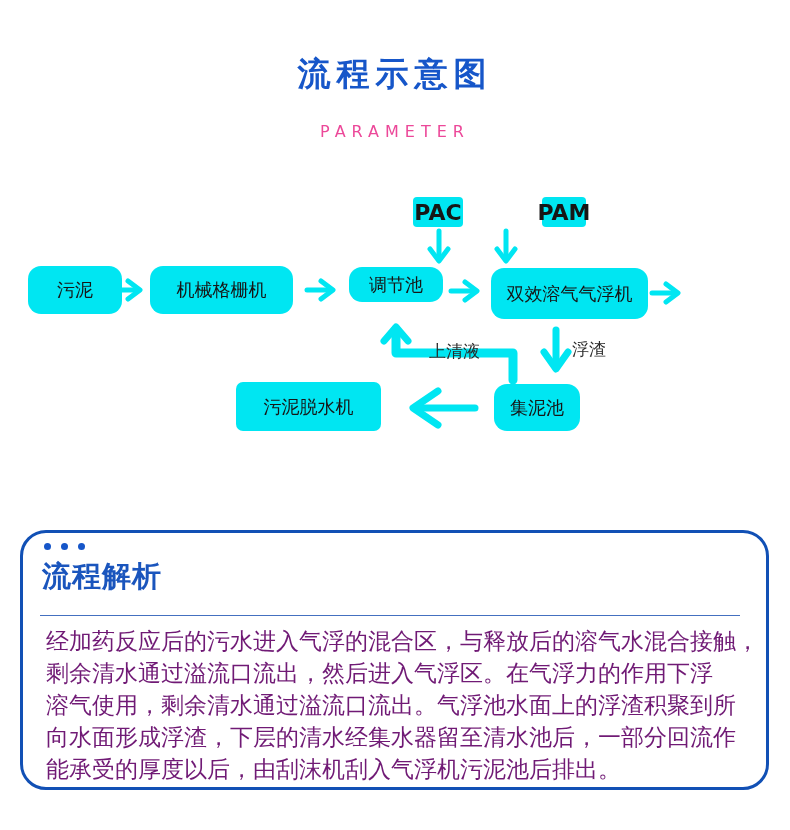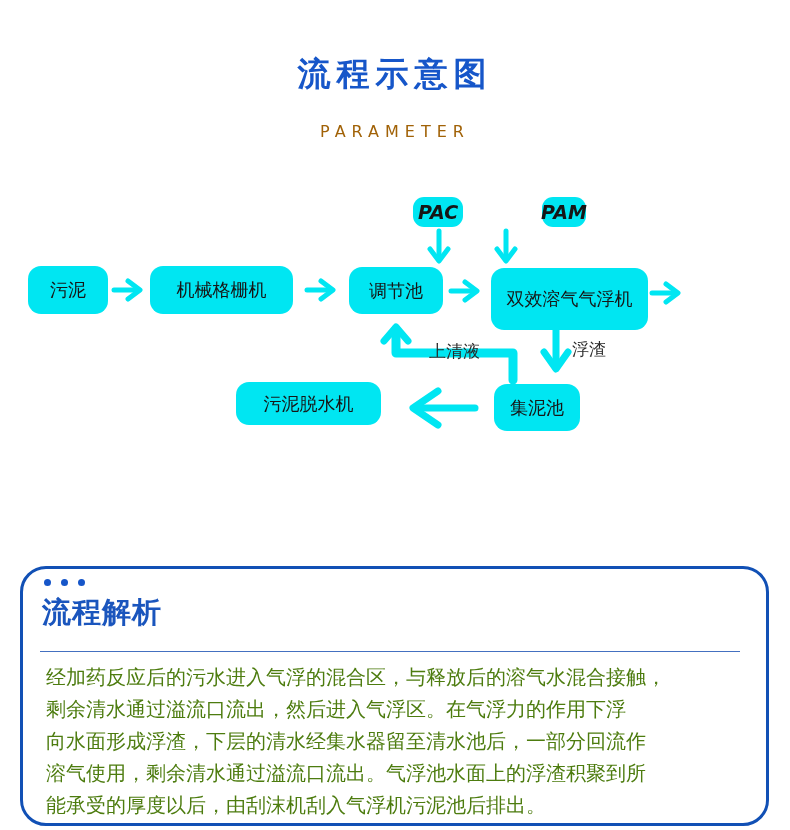--- a/index.html
+++ b/index.html
@@ -6,46 +6,46 @@
   .page{
     position:relative;width:790px;height:830px;background:#ffffff;overflow:hidden;
     font-family:"DejaVu Sans","Liberation Sans",sans-serif;
   }
   .title{
     position:absolute;left:0;top:52px;width:790px;text-align:center;
     font-size:33px;font-weight:900;color:#1656C9;letter-spacing:6px;
   }
   .subtitle{
     position:absolute;left:0;top:122px;width:790px;text-align:center;
-    font-size:16px;font-weight:500;color:#a16207;letter-spacing:6px;
+    font-size:16px;font-weight:500;color:#ec4899;letter-spacing:6px;
   }
   .node{
     position:absolute;background:#00E6F2;color:#161616;
     display:flex;align-items:center;justify-content:center;
     border-radius:13px;font-size:18px;font-weight:500;white-space:nowrap;
   }
-  .node.small{border-radius:11px;font-size:19px;font-weight:600;font-style:italic;}
+  .node.small{border-radius:4px;font-size:22px;font-weight:600;}
   .flow-label{
     position:absolute;font-size:17px;color:#2A2A2A;font-weight:500;white-space:nowrap;
   }
   svg.connectors{position:absolute;left:0;top:0;}
   .card{
-    position:absolute;left:20px;top:566px;width:749px;height:260px;
+    position:absolute;left:20px;top:530px;width:749px;height:260px;
     box-sizing:border-box;border:3px solid #1150B5;border-radius:26px;background:#ffffff;
   }
   .dots{position:absolute;left:21px;top:10px;display:flex;gap:10px;}
   .dot{width:7px;height:7px;border-radius:50%;background:#1656C9;}
   .card-heading{
     position:absolute;left:19px;top:24px;
     font-size:29px;font-weight:700;color:#1A55BD;letter-spacing:1px;
   }
   .card-divider{position:absolute;left:17px;top:82px;width:700px;height:1px;background:#4470C0;}
   .card-text{
     position:absolute;left:23px;top:92px;width:718px;
-    font-size:20px;line-height:32px;color:#4d7c0f;font-weight:500;
+    font-size:23px;line-height:32px;color:#701a75;font-weight:500;
   }
 </style>
 </head>
 <body>
 
 <div class="page">
 
   <div class="title">流程示意图</div>
   <div class="subtitle">PARAMETER</div>
 
@@ -95,41 +95,41 @@
       <g>
         <path d="M513 380 V353 H396 V329" stroke-width="9"></path>
         <path d="M384 341 L396 327 L408 341" stroke-width="7"></path>
       </g>
     </g>
   </svg>
 
   <div class="node small" style="left:413px;top:197px;width:50px;height:30px;">PAC</div>
   <div class="node small" style="left:506px;top:197px;width:44px;height:30px;margin-left:36px;">PAM</div>
 
-  <div class="node" style="left:28px;top:266px;width:80px;height:48px;">污泥</div>
+  <div class="node" style="left:28px;top:266px;width:94px;height:48px;">污泥</div>
   <div class="node" style="left:150px;top:266px;width:143px;height:48px;">机械格栅机</div>
-  <div class="node" style="left:349px;top:267px;width:94px;height:47px;">调节池</div>
-  <div class="node" style="left:491px;top:268px;width:157px;height:62px;">双效溶气气浮机</div>
+  <div class="node" style="left:349px;top:267px;width:94px;height:35px;">调节池</div>
+  <div class="node" style="left:491px;top:268px;width:157px;height:51px;">双效溶气气浮机</div>
 
-  <div class="node" style="left:236px;top:382px;width:145px;height:43px;">污泥脱水机</div>
+  <div class="node" style="left:236px;top:382px;width:145px;height:49px;border-radius:7px;">污泥脱水机</div>
   <div class="node" style="left:494px;top:384px;width:86px;height:47px;">集泥池</div>
 
   <div class="flow-label" style="left:429px;top:340px;">上清液</div>
   <div class="flow-label" style="left:572px;top:338px;">浮渣</div>
 
   <div class="card">
     <div class="dots">
       <span class="dot"></span>
       <span class="dot"></span>
       <span class="dot"></span>
     </div>
     <div class="card-heading">流程解析</div>
     <div class="card-divider"></div>
     <div class="card-text">
       <div>经加药反应后的污水进入气浮的混合区，与释放后的溶气水混合接触，</div>
       <div>剩余清水通过溢流口流出，然后进入气浮区。在气浮力的作用下浮</div>
+      <div>溶气使用，剩余清水通过溢流口流出。气浮池水面上的浮渣积聚到所</div>
       <div>向水面形成浮渣，下层的清水经集水器留至清水池后，一部分回流作</div>
-      <div>溶气使用，剩余清水通过溢流口流出。气浮池水面上的浮渣积聚到所</div>
       <div>能承受的厚度以后，由刮沫机刮入气浮机污泥池后排出。</div>
     </div>
   </div>
 
 </div>
 
 </body></html>

